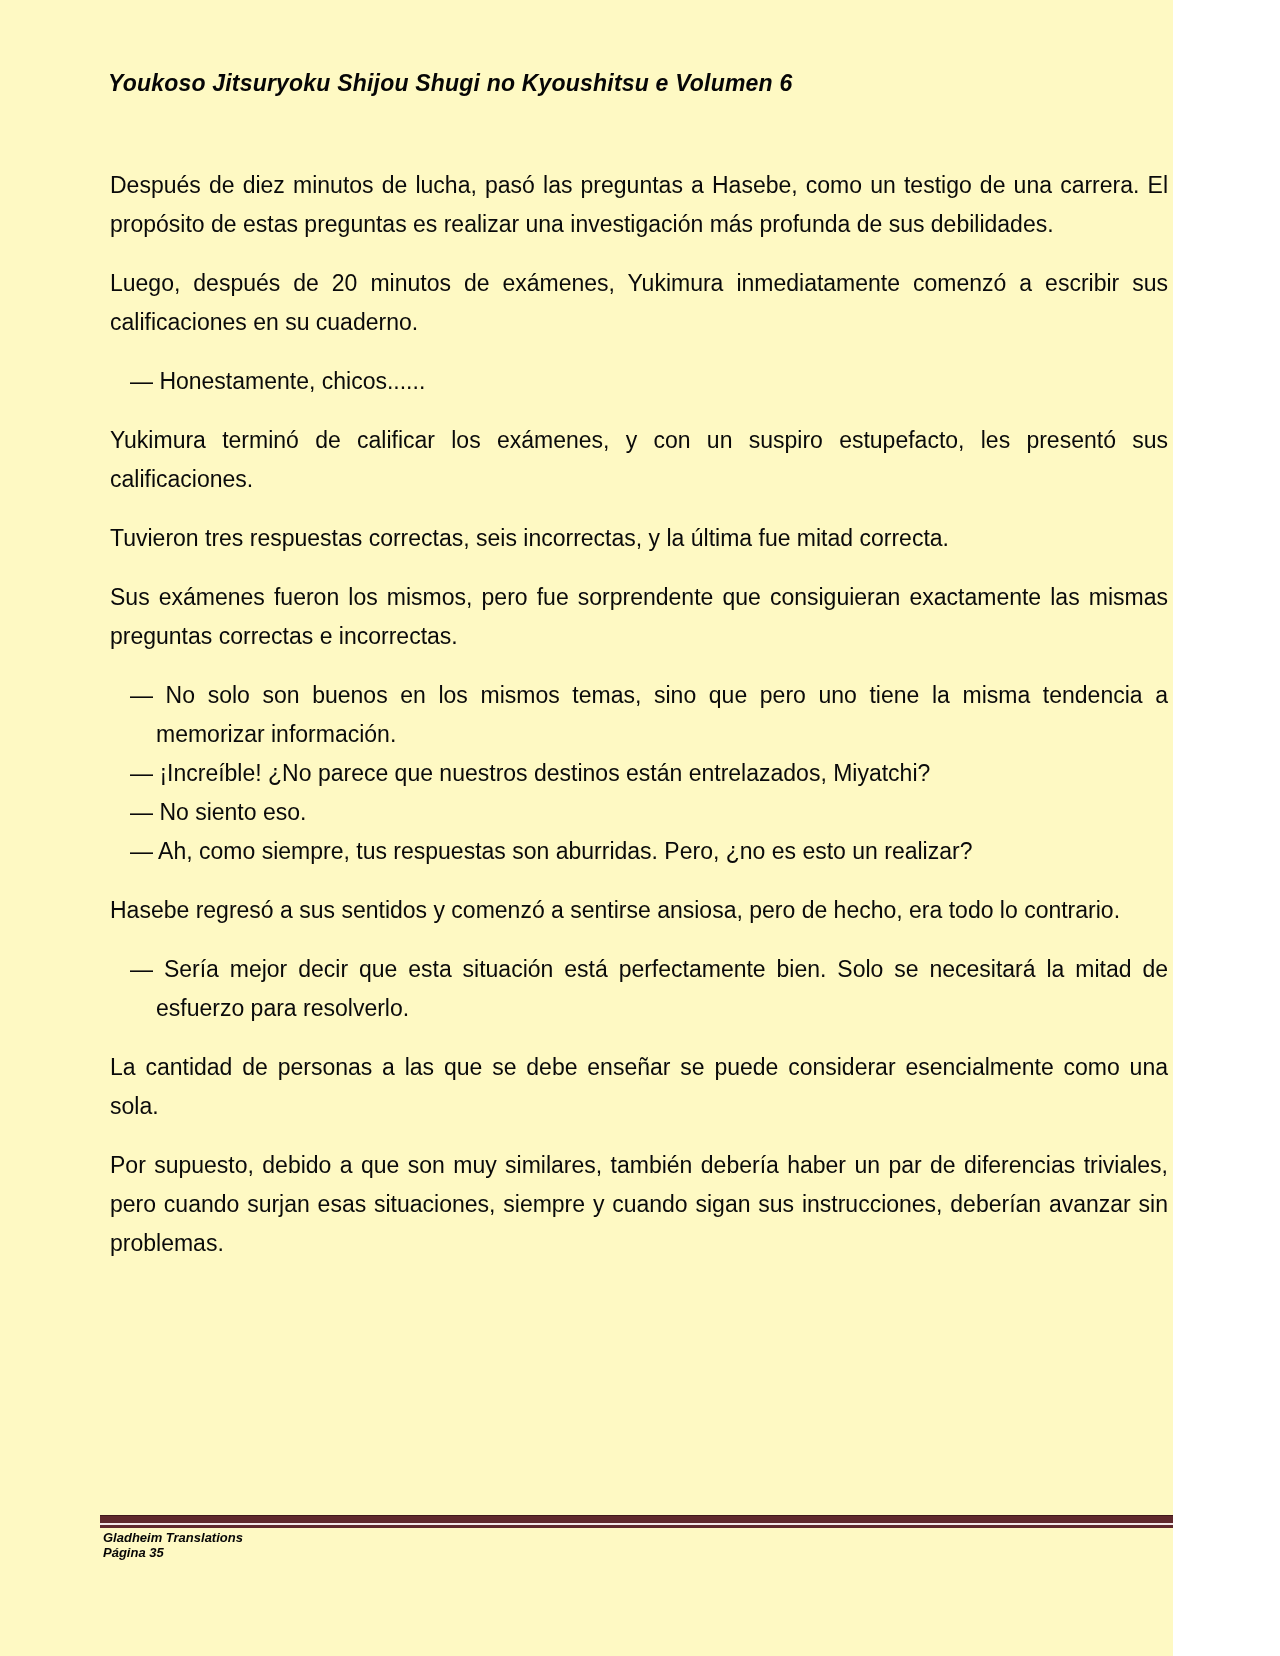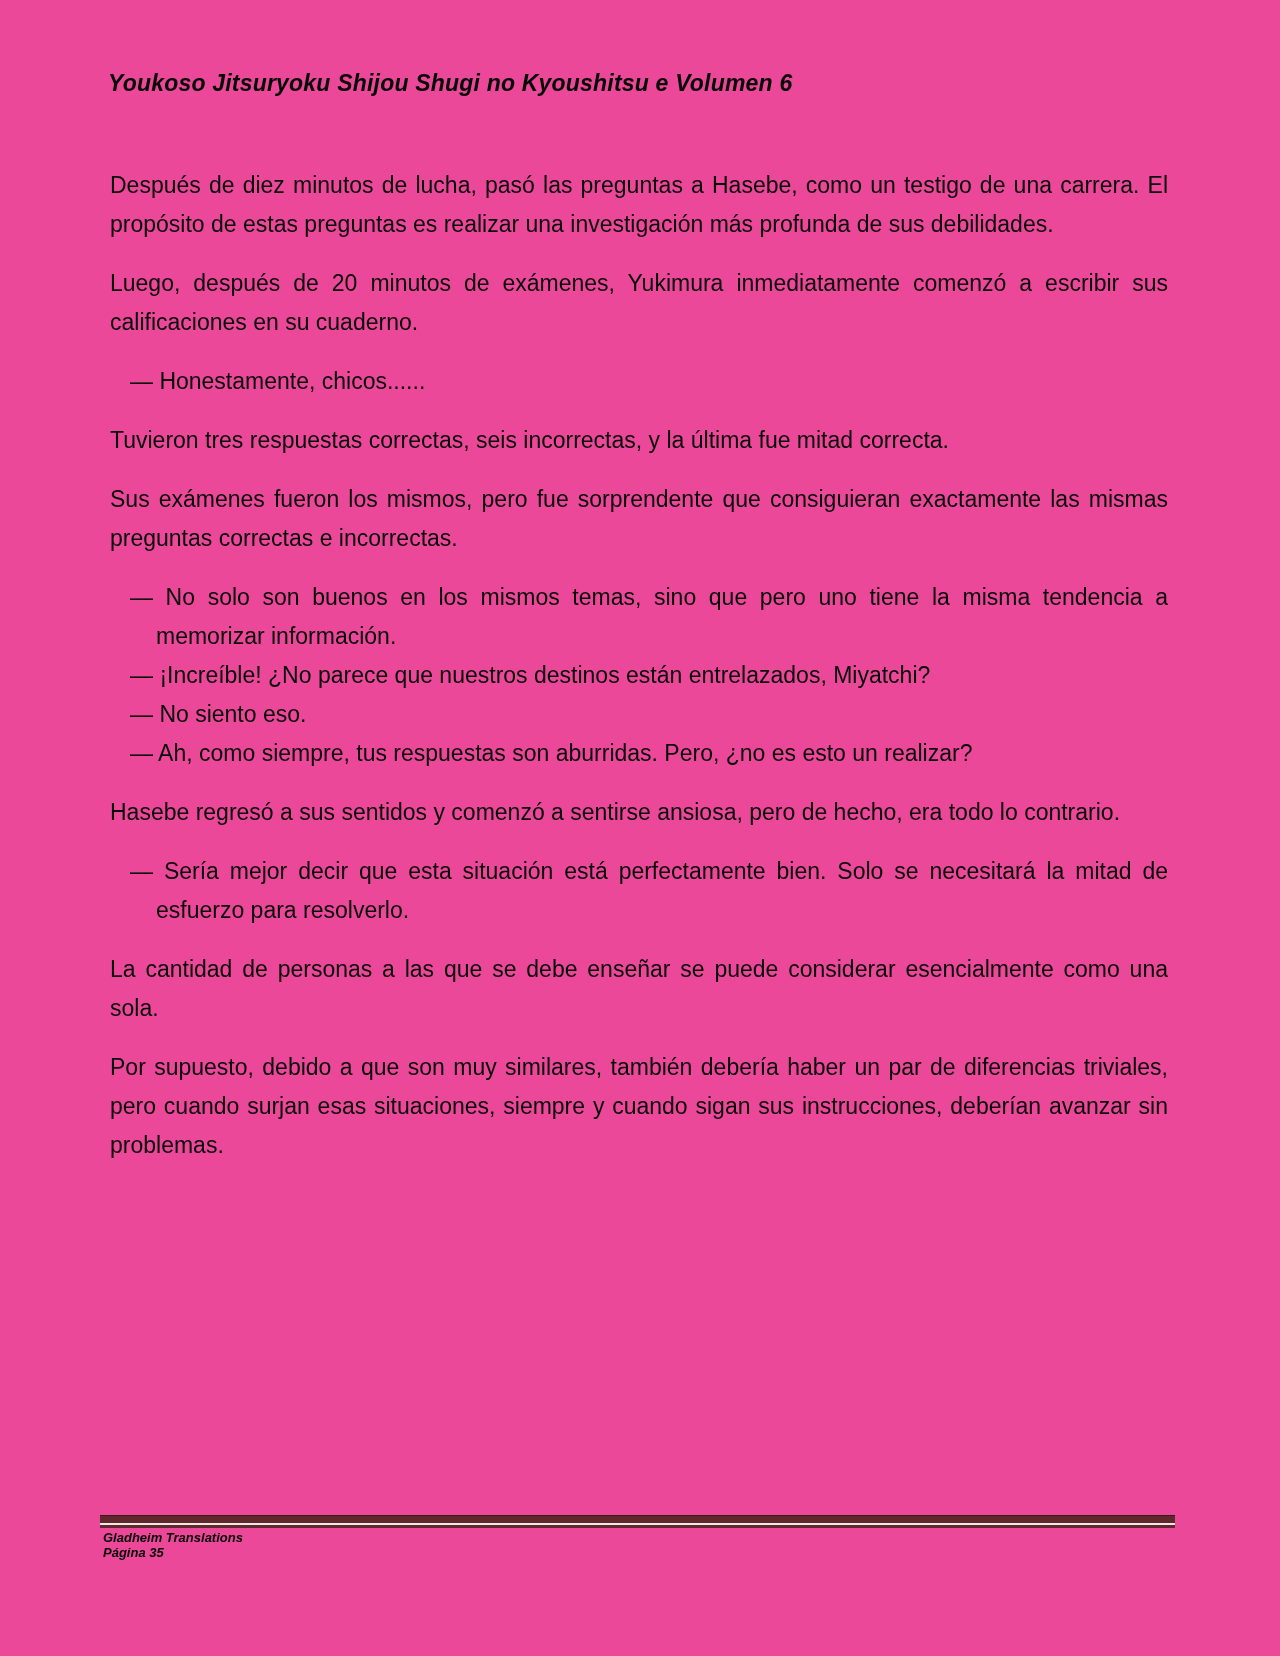--- a/index.html
+++ b/index.html
@@ -1,20 +1,20 @@
 <!DOCTYPE html>
 <html><head>
 <meta charset="utf-8">
 <style>
   html, body { margin: 0; padding: 0; background: #ffffff; }
   .page {
     position: relative;
-    width: 1280px;
+    width: 1173px;
     height: 1656px;
-    background: #ec4899;
+    background: #fef9c3;
     overflow: hidden;
     font-family: "Liberation Sans", sans-serif;
     color: #000000;
   }
   .header {
     position: absolute;
     left: 108px;
     top: 70px;
     width: 1060px;
     font-family: "Liberation Sans", sans-serif;
@@ -77,20 +77,21 @@
 <body>
 
 <div class="page">
 
   <div class="header">Youkoso Jitsuryoku Shijou Shugi no Kyoushitsu e Volumen 6</div>
 
   <div class="content">
     <p class="body">Después de diez minutos de lucha, pasó las preguntas a Hasebe, como un testigo de una carrera. El propósito de estas preguntas es realizar una investigación más profunda de sus debilidades.</p>
     <p class="body">Luego, después de 20 minutos de exámenes, Yukimura inmediatamente comenzó a escribir sus calificaciones en su cuaderno.</p>
     <p class="dialogue">— Honestamente, chicos......</p>
+    <p class="body">Yukimura terminó de calificar los exámenes, y con un suspiro estupefacto, les presentó sus calificaciones.</p>
     <p class="body">Tuvieron tres respuestas correctas, seis incorrectas, y la última fue mitad correcta.</p>
     <p class="body">Sus exámenes fueron los mismos, pero fue sorprendente que consiguieran exactamente las mismas preguntas correctas e incorrectas.</p>
 
     <div class="dialogue-group">
       <p class="dialogue">— No solo son buenos en los mismos temas, sino que pero uno tiene la misma tendencia a memorizar información.</p>
       <p class="dialogue">— ¡Increíble! ¿No parece que nuestros destinos están entrelazados, Miyatchi?</p>
       <p class="dialogue">— No siento eso.</p>
       <p class="dialogue">— Ah, como siempre, tus respuestas son aburridas. Pero, ¿no es esto un realizar?</p>
     </div>
 

